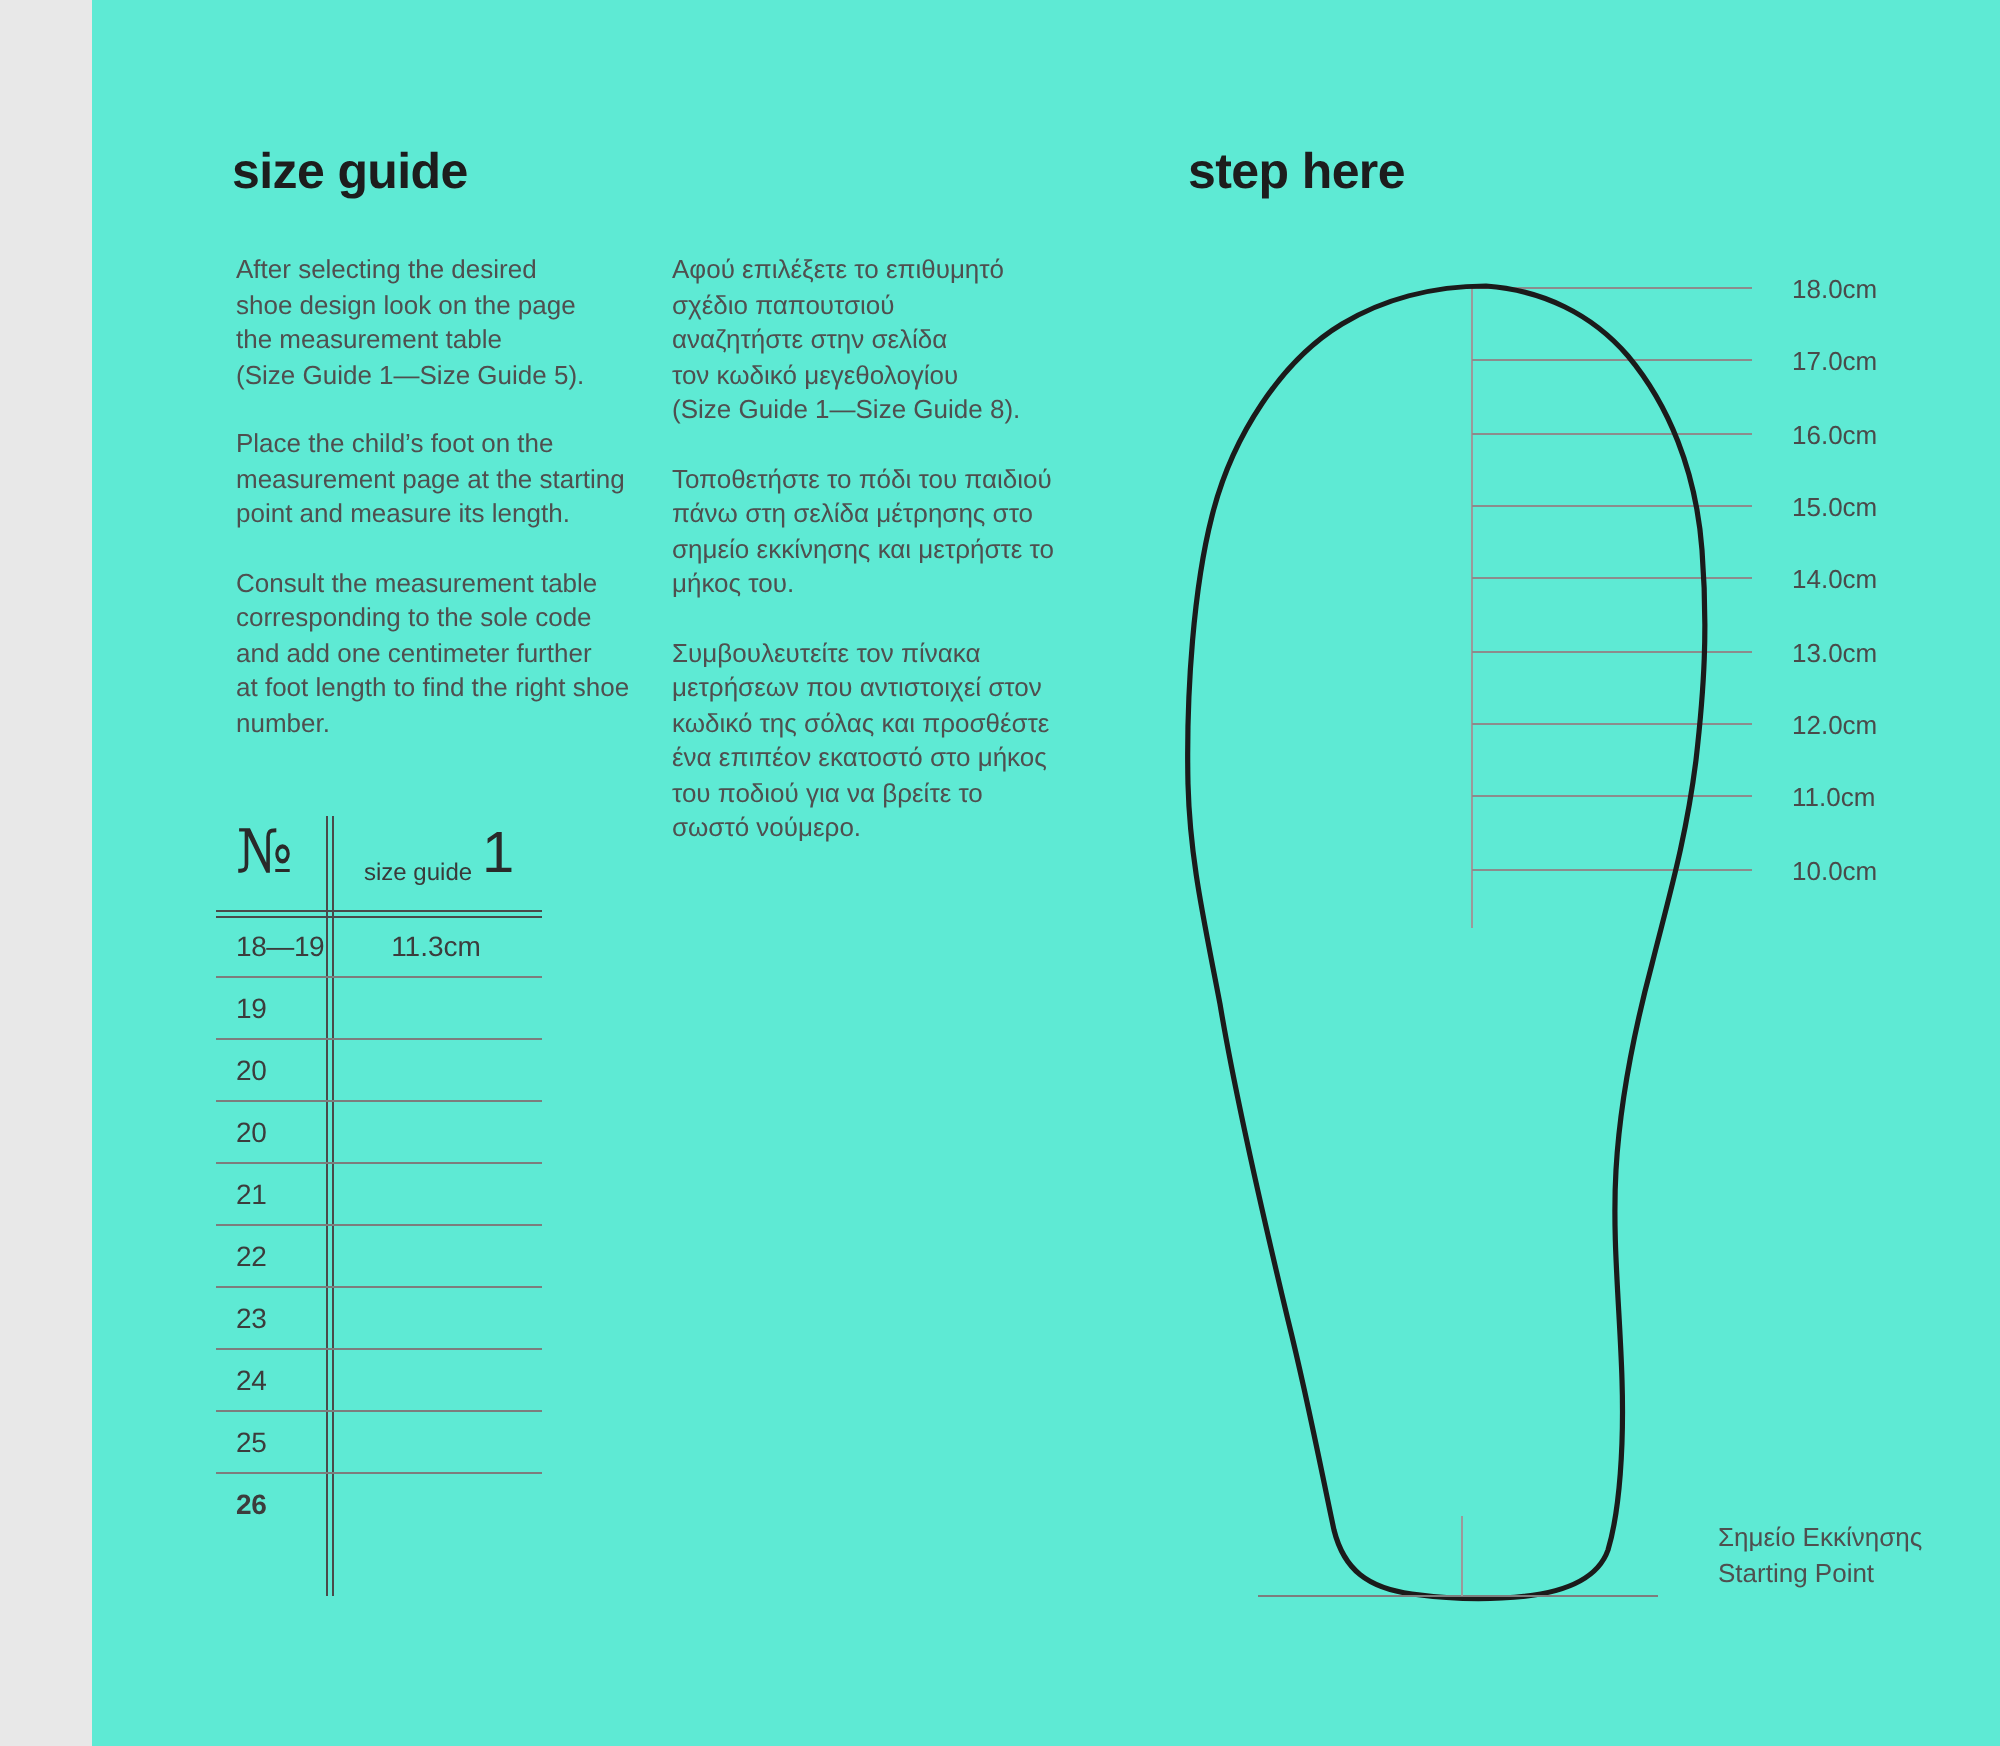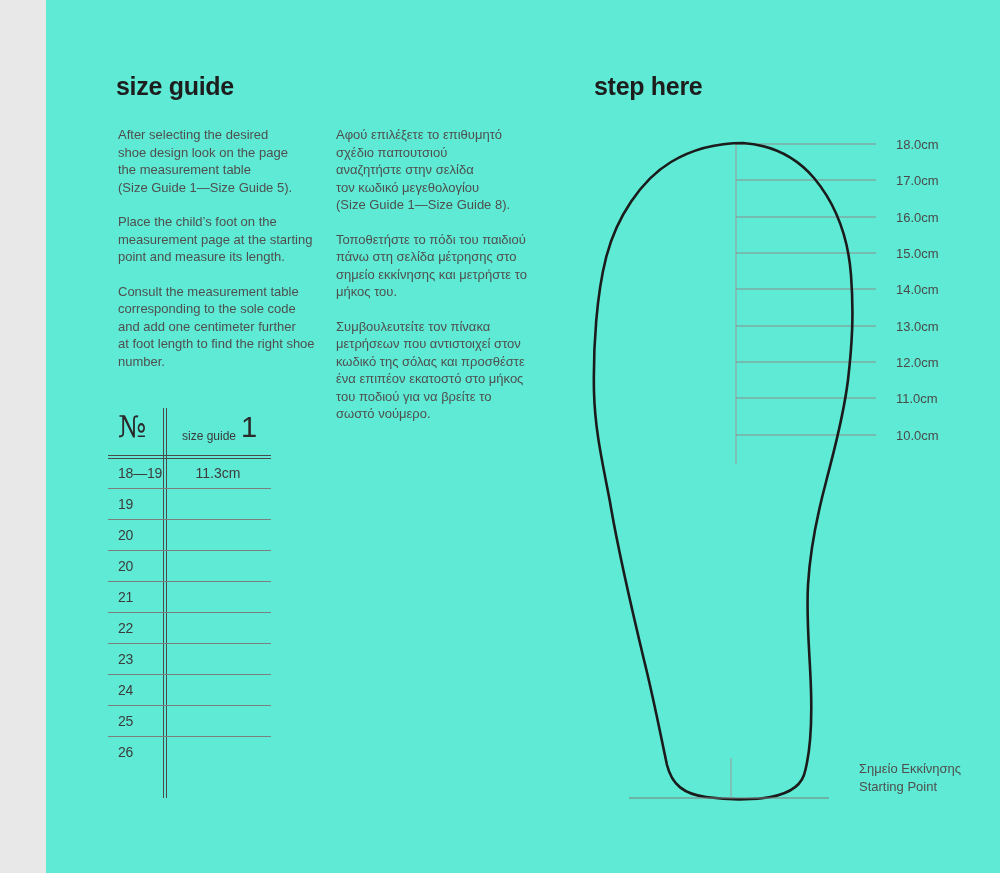--- a/index.html
+++ b/index.html
@@ -32,21 +32,21 @@
     font-family:"DejaVu Serif", serif;font-size:30px;color:#2a2a2a;
   }
   .sg-label{position:absolute;left:74px;top:24px;font-size:12px;color:#3a3a3a;}
   .sg-num{position:absolute;left:133px;top:6px;font-size:29px;color:#2a2a2a;}
   .tbl-dblrule{
     position:absolute;left:0;top:50px;width:163px;height:2px;
     border-top:1px solid #4a4a4a;border-bottom:1px solid #4a4a4a;
   }
   .tbl-rows{position:absolute;left:0;top:53px;width:163px;}
   .tbl-row{position:relative;height:30px;border-bottom:1px solid #7d7d7d;}
-  .tbl-row:last-child{border-bottom:none;}
+  .tbl-row:last-child{border-bottom:none;font-weight:bold;}
   .cell-size{
     position:absolute;left:10px;top:7px;font-size:14px;color:#3c3c3c;
     letter-spacing:-0.2px;
   }
   .cell-len{
     position:absolute;left:57px;right:0;top:7px;text-align:center;
     font-size:14px;color:#3c3c3c;
   }
   
   .diagram{position:absolute;left:540px;top:130px;width:450px;height:700px;}

